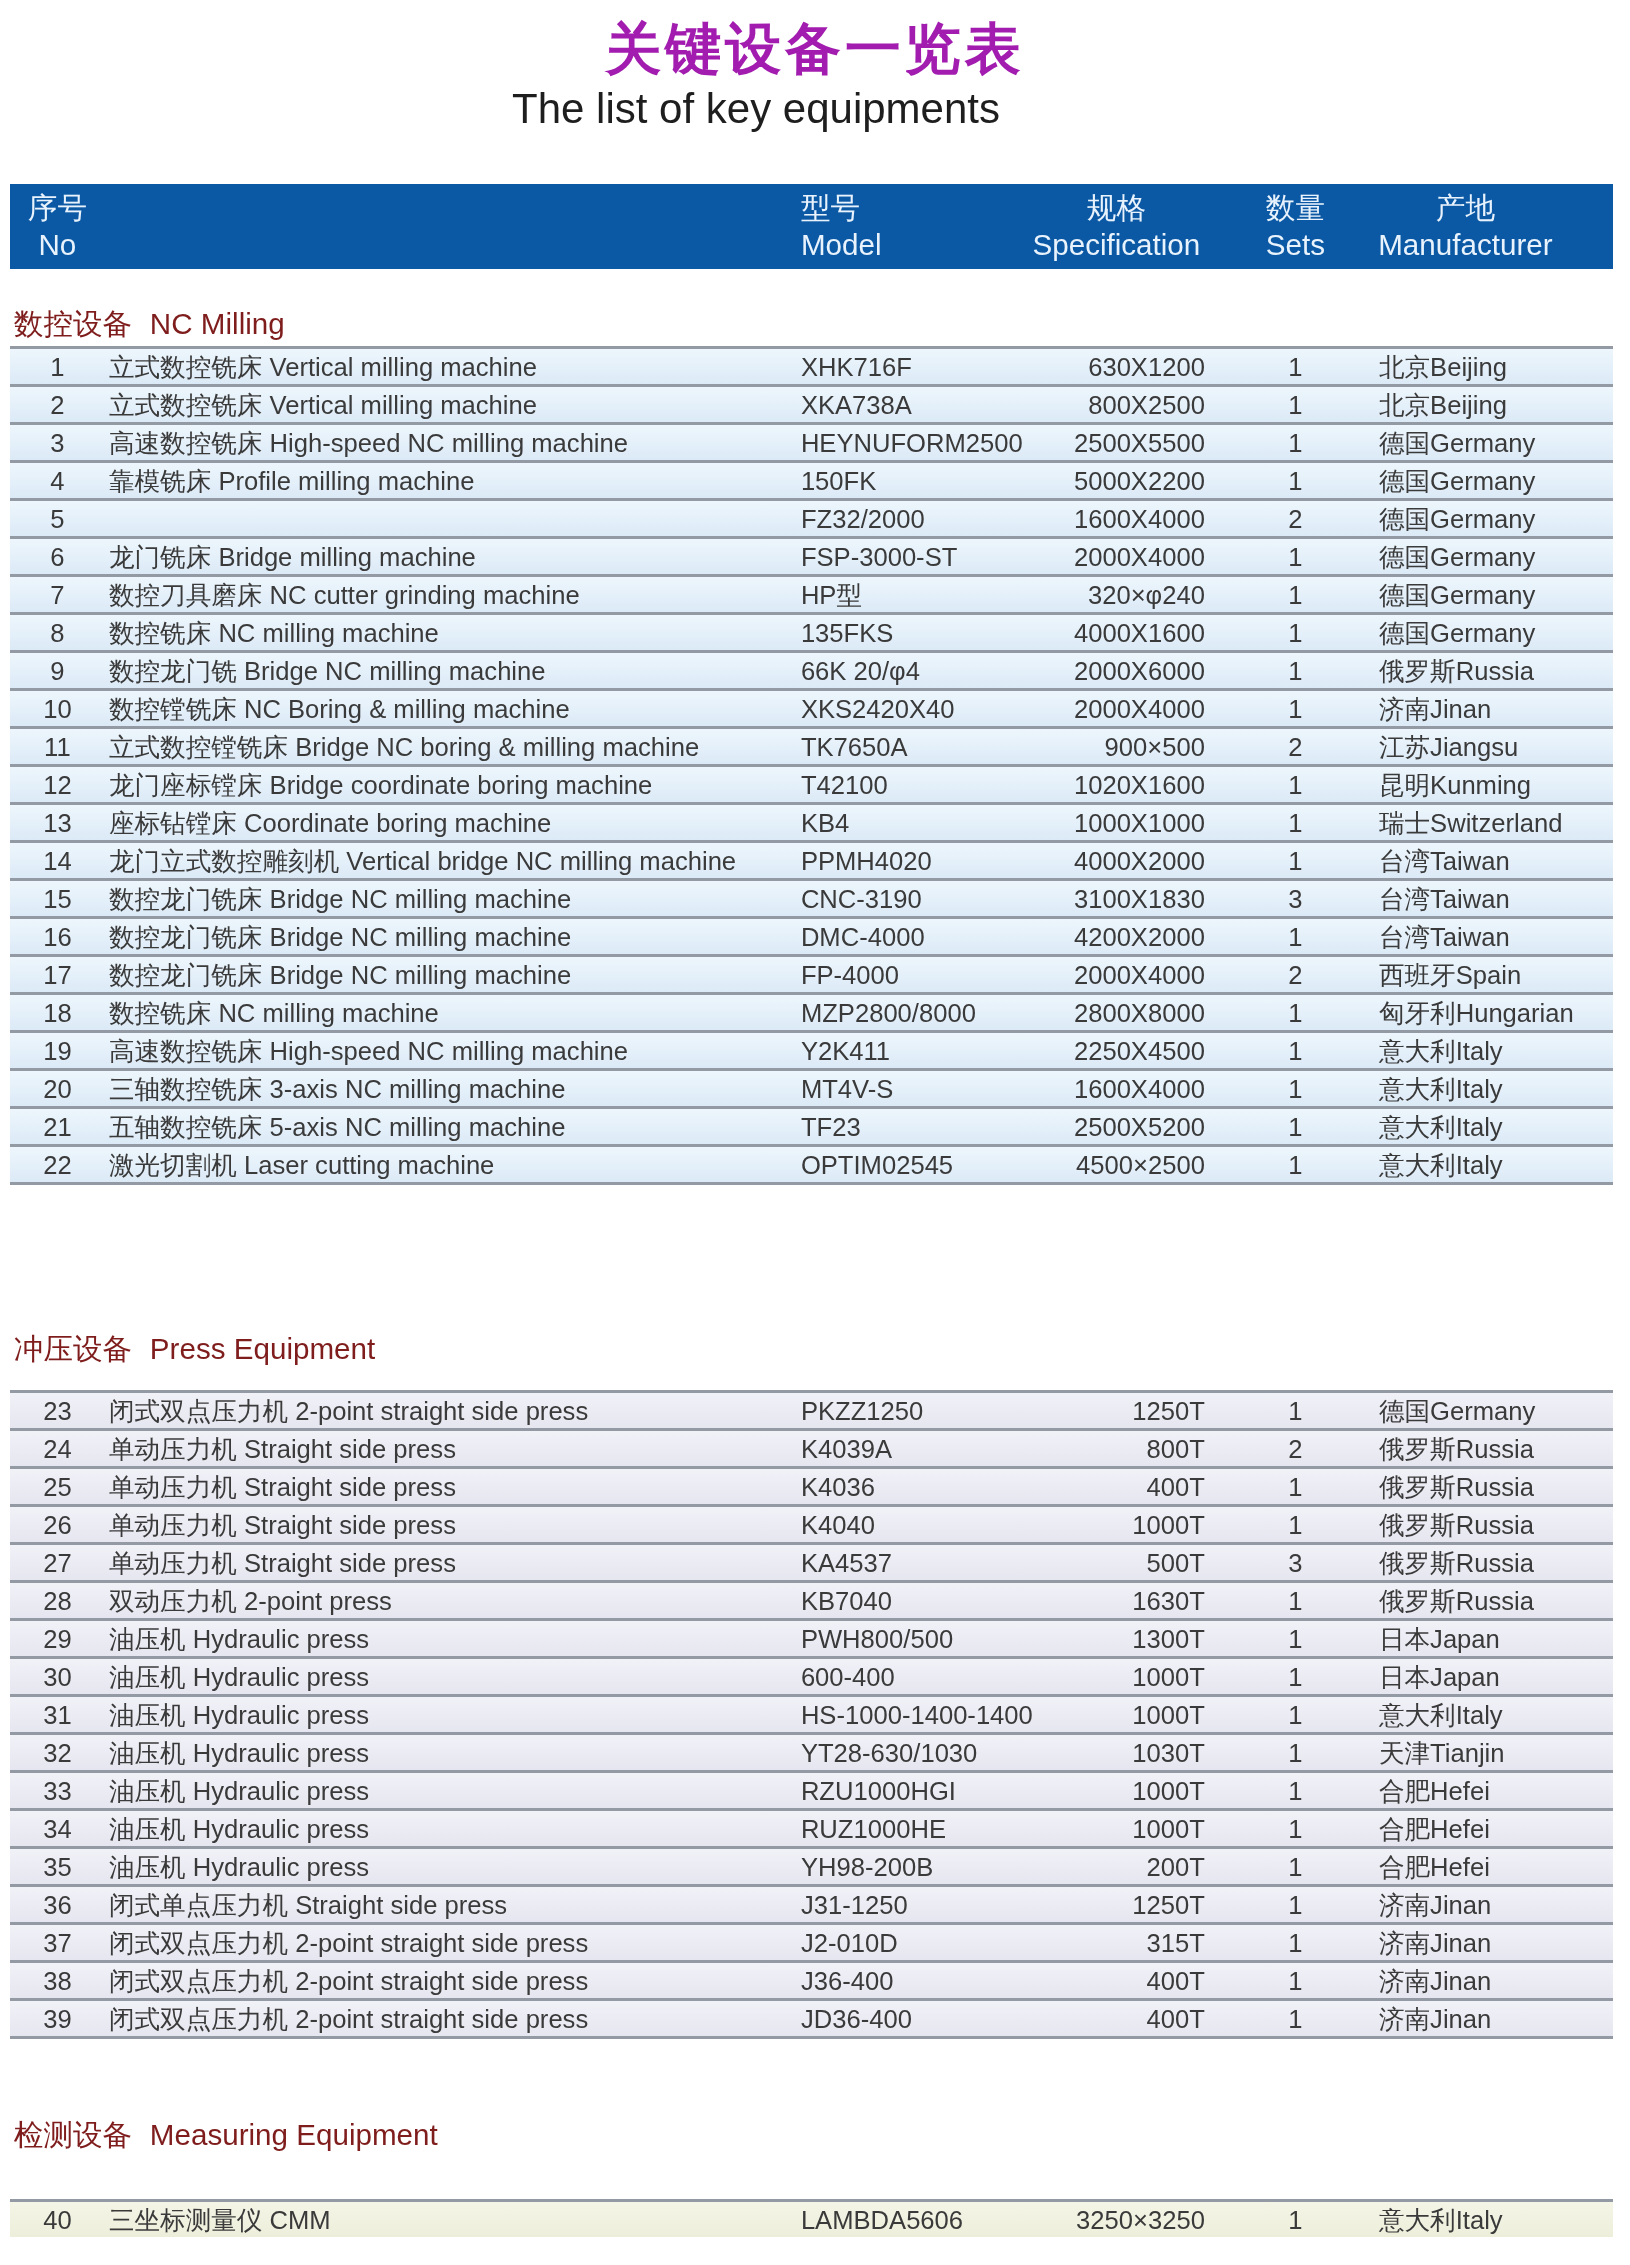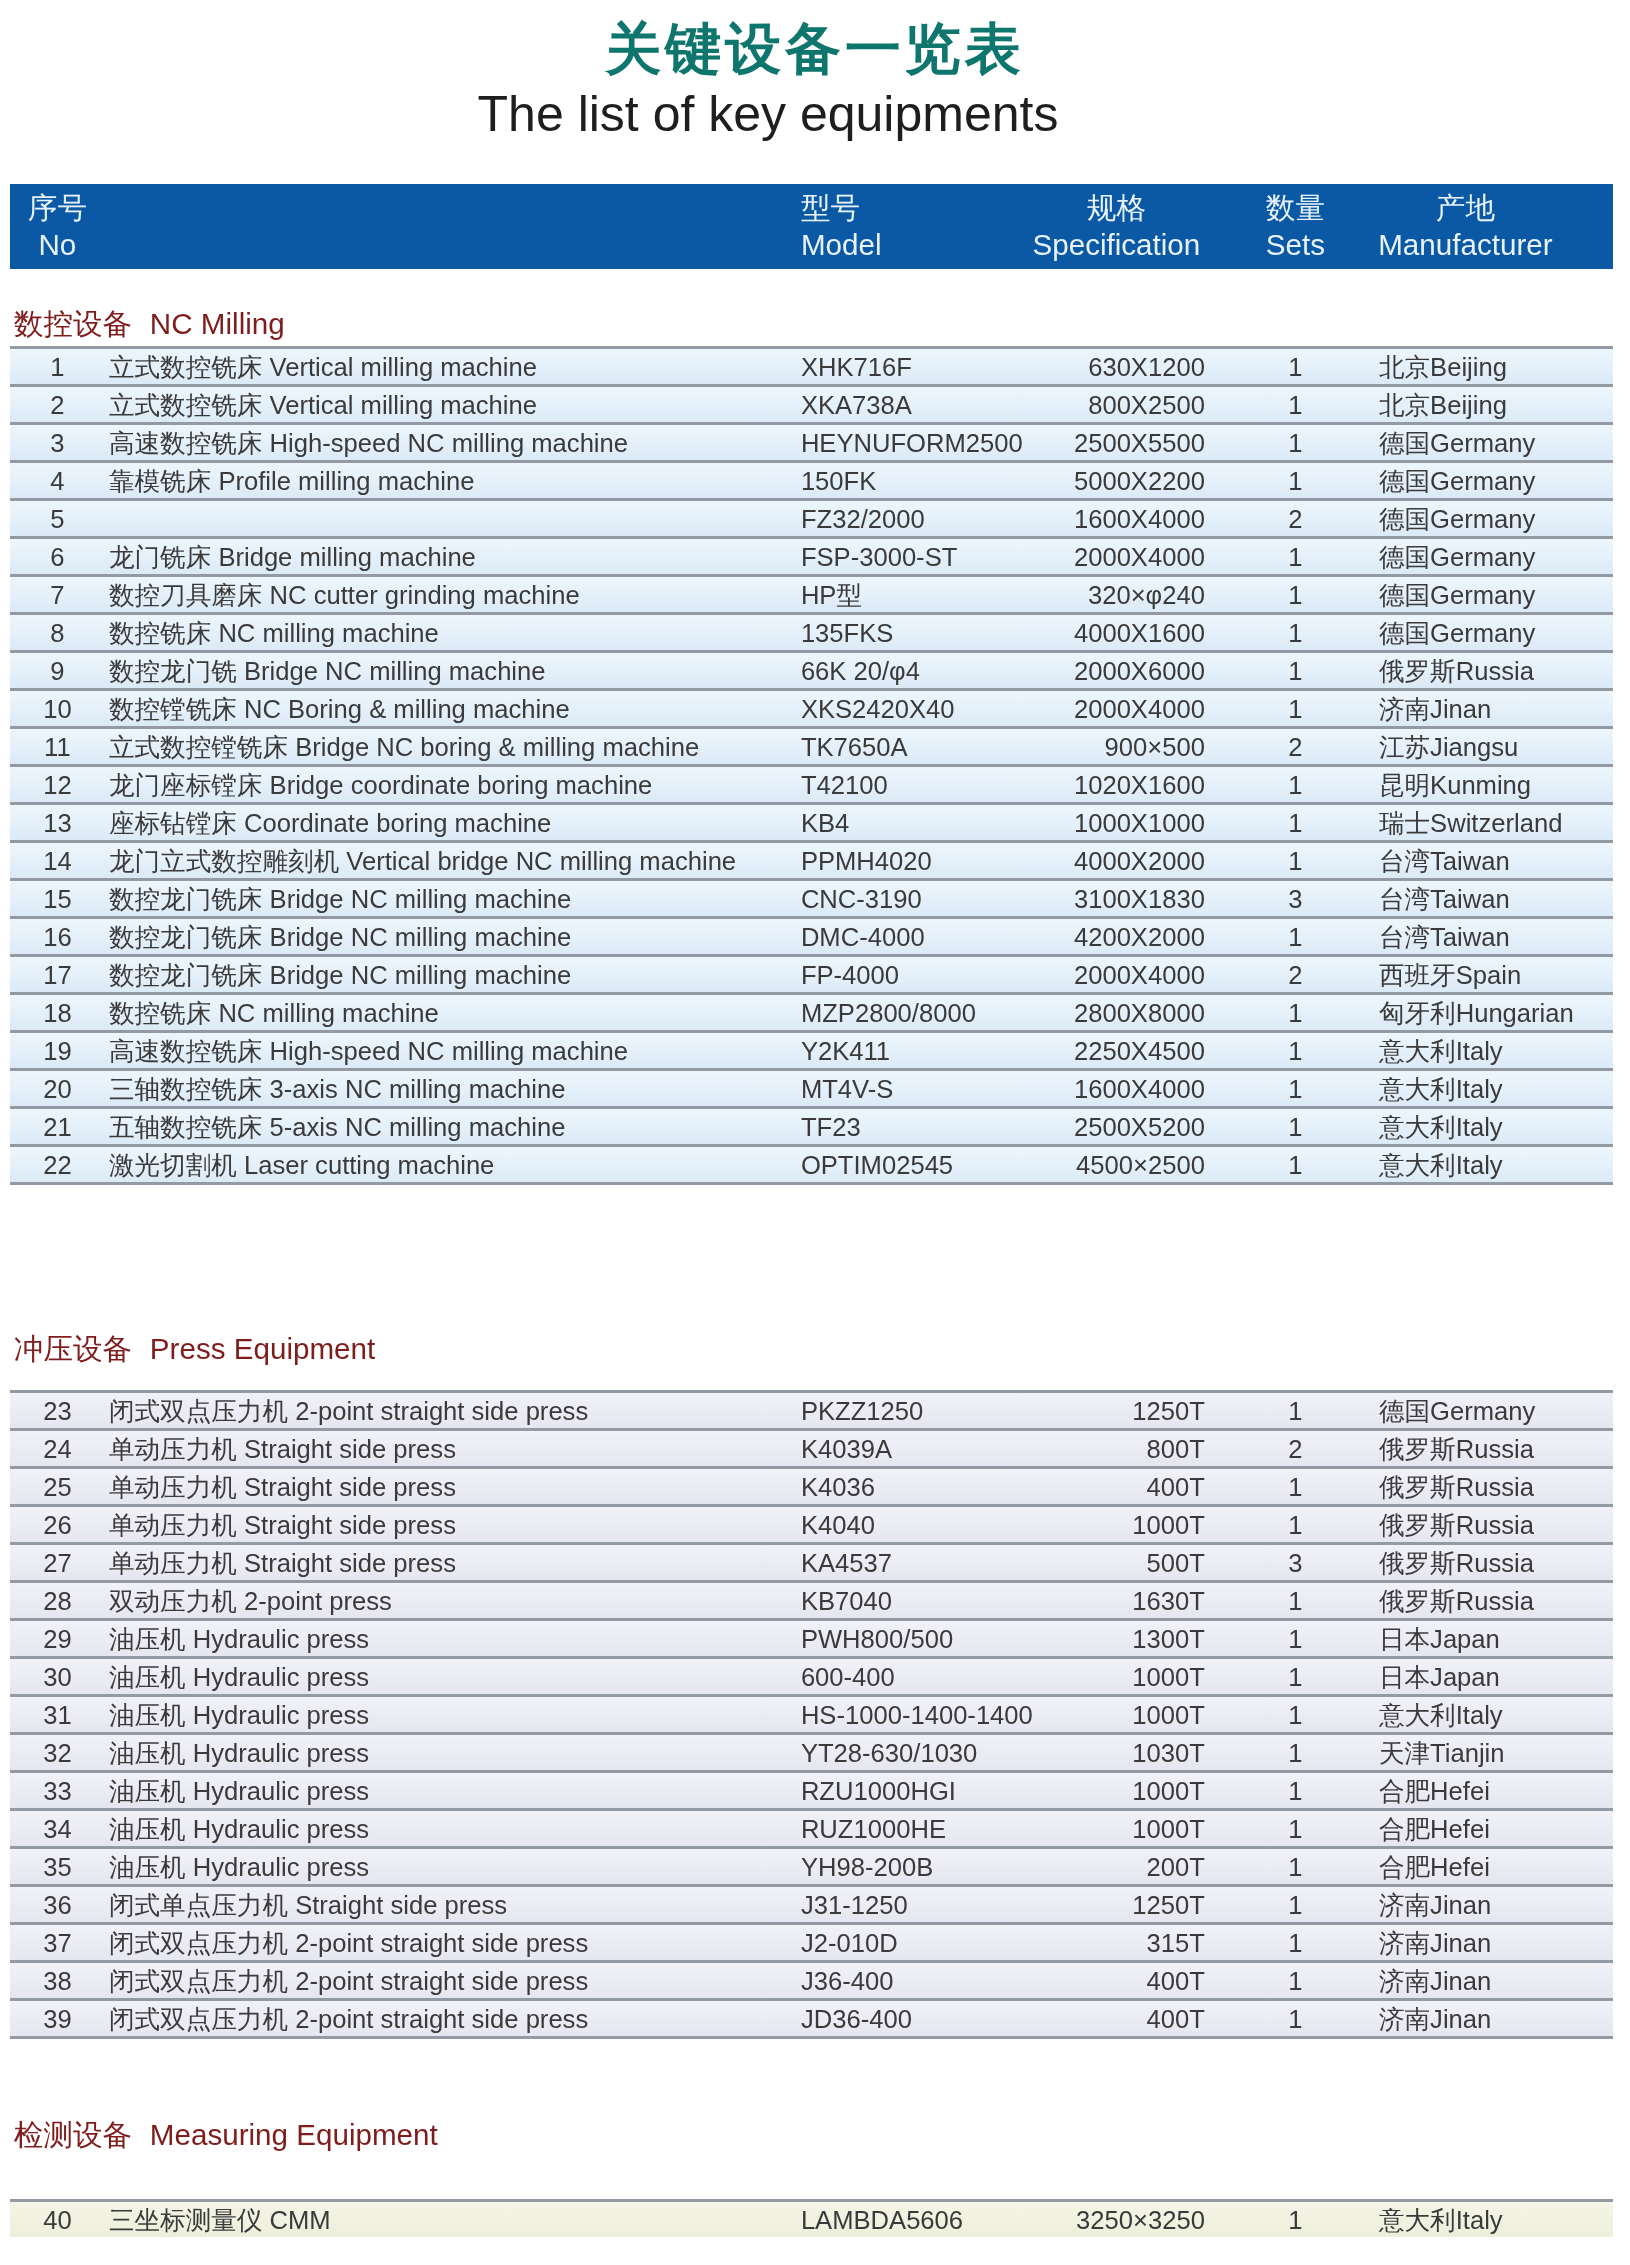--- a/index.html
+++ b/index.html
@@ -11,26 +11,26 @@
   html,body{background:#ffffff;}
   body{
     width:1630px;height:2266px;
     font-family:"Liberation Sans","DejaVu Sans",sans-serif;
     position:relative;overflow:hidden;
   }
   .page{position:absolute;left:0;top:0;width:1630px;height:2266px;background:#fff;}
 
   .title{
     position:absolute;top:11.8px;left:0;width:1630px;
-    text-align:center;font-size:56px;font-weight:bold;color:#0f766e;
+    text-align:center;font-size:56px;font-weight:bold;color:#a21caf;
     letter-spacing:3.9px;
   }
   .subtitle{
-    position:absolute;top:85px;left:12px;width:1512px;
-    text-align:center;font-size:50px;color:#1e1e1e;letter-spacing:0px;
+    position:absolute;top:85px;left:0;width:1512px;
+    text-align:center;font-size:42px;color:#1e1e1e;letter-spacing:0px;
   }
 
   .table-header{
     position:absolute;top:184px;left:9.9px;width:1603px;height:85px;
     background:var(--header-bg);color:#e9f3fd;
   }
   .hcol{position:absolute;top:4.9px;}
   .hcol .zh{display:block;font-size:29.6px;line-height:38px;}
   .hcol .en{display:block;font-size:29.6px;line-height:36px;text-align:center;}
   .hc-no{left:0;width:95px;text-align:center;}

